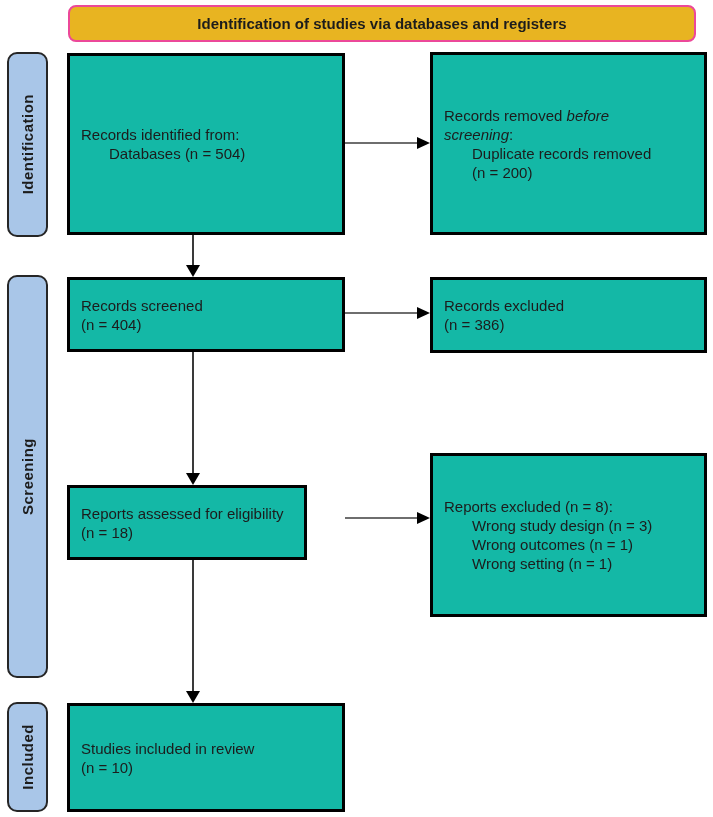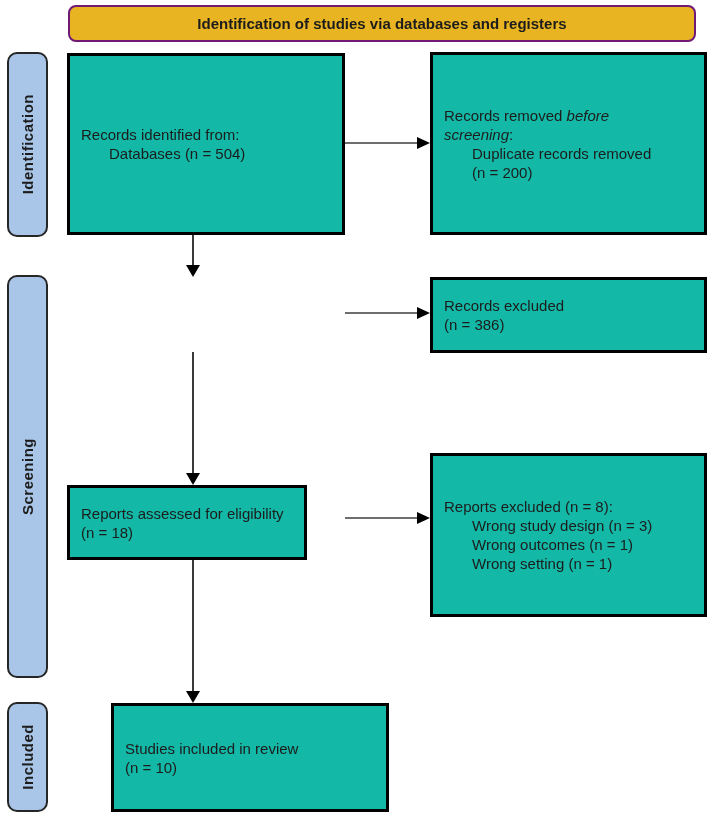--- a/index.html
+++ b/index.html
@@ -13,21 +13,21 @@
     background: #ffffff;
     overflow: hidden;
   }
 
   
   .banner {
     position: absolute;
     left: 68px; top: 5px;
     width: 628px; height: 37px;
     background: #E8B421;
-    border: 2px solid #701a75;
+    border: 2px solid #ec4899;
     border-radius: 8px;
     display: flex; align-items: center; justify-content: center;
     font-size: 15px; font-weight: bold; color: #1c1c1c;
   }
 
   
   .stage {
     position: absolute;
     left: 7px; width: 41px;
     background: #A9C6E8;
@@ -55,21 +55,21 @@
     padding: 6px 8px 6px 11px;
     font-size: 15px; line-height: 19px; color: #1c1c1c;
   }
   .fbox .indent { padding-left: 28px; }
   .box-identified        { left: 67px;  top: 53px;  width: 278px; height: 182px; }
   .box-removed           { left: 430px; top: 52px;  width: 277px; height: 183px; }
   .box-screened          { left: 67px;  top: 277px; width: 278px; height: 75px; }
   .box-excluded-records  { left: 430px; top: 277px; width: 277px; height: 76px; }
   .box-assessed          { left: 67px;  top: 485px; width: 240px; height: 75px; }
   .box-excluded-reports  { left: 430px; top: 453px; width: 277px; height: 164px; }
-  .box-included          { left: 67px;  top: 703px; width: 278px; height: 109px; margin-left: 44px; }
+  .box-included          { left: 67px;  top: 703px; width: 278px; height: 109px; }
   .box-removed .text-block { width: 218px; }
   .italic { font-style: italic; }
 
   
   .hline {
     position: absolute;
     height: 2px; background: #6e6e6e;
   }
   .hhead {
     position: absolute;
@@ -117,20 +117,26 @@
   </div>
 
   <div class="fbox box-removed">
     <div class="text-block">
       <div><span>Records removed </span><span class="italic">before screening</span><span>:</span></div>
       <div class="indent">Duplicate records removed</div>
       <div class="indent">(n = 200)</div>
     </div>
   </div>
 
+  <div class="fbox box-screened">
+    <div class="text-block">
+      <div>Records screened</div>
+      <div>(n = 404)</div>
+    </div>
+  </div>
 
   <div class="fbox box-excluded-records">
     <div class="text-block">
       <div>Records excluded</div>
       <div>(n = 386)</div>
     </div>
   </div>
 
   <div class="fbox box-assessed">
     <div class="text-block">

